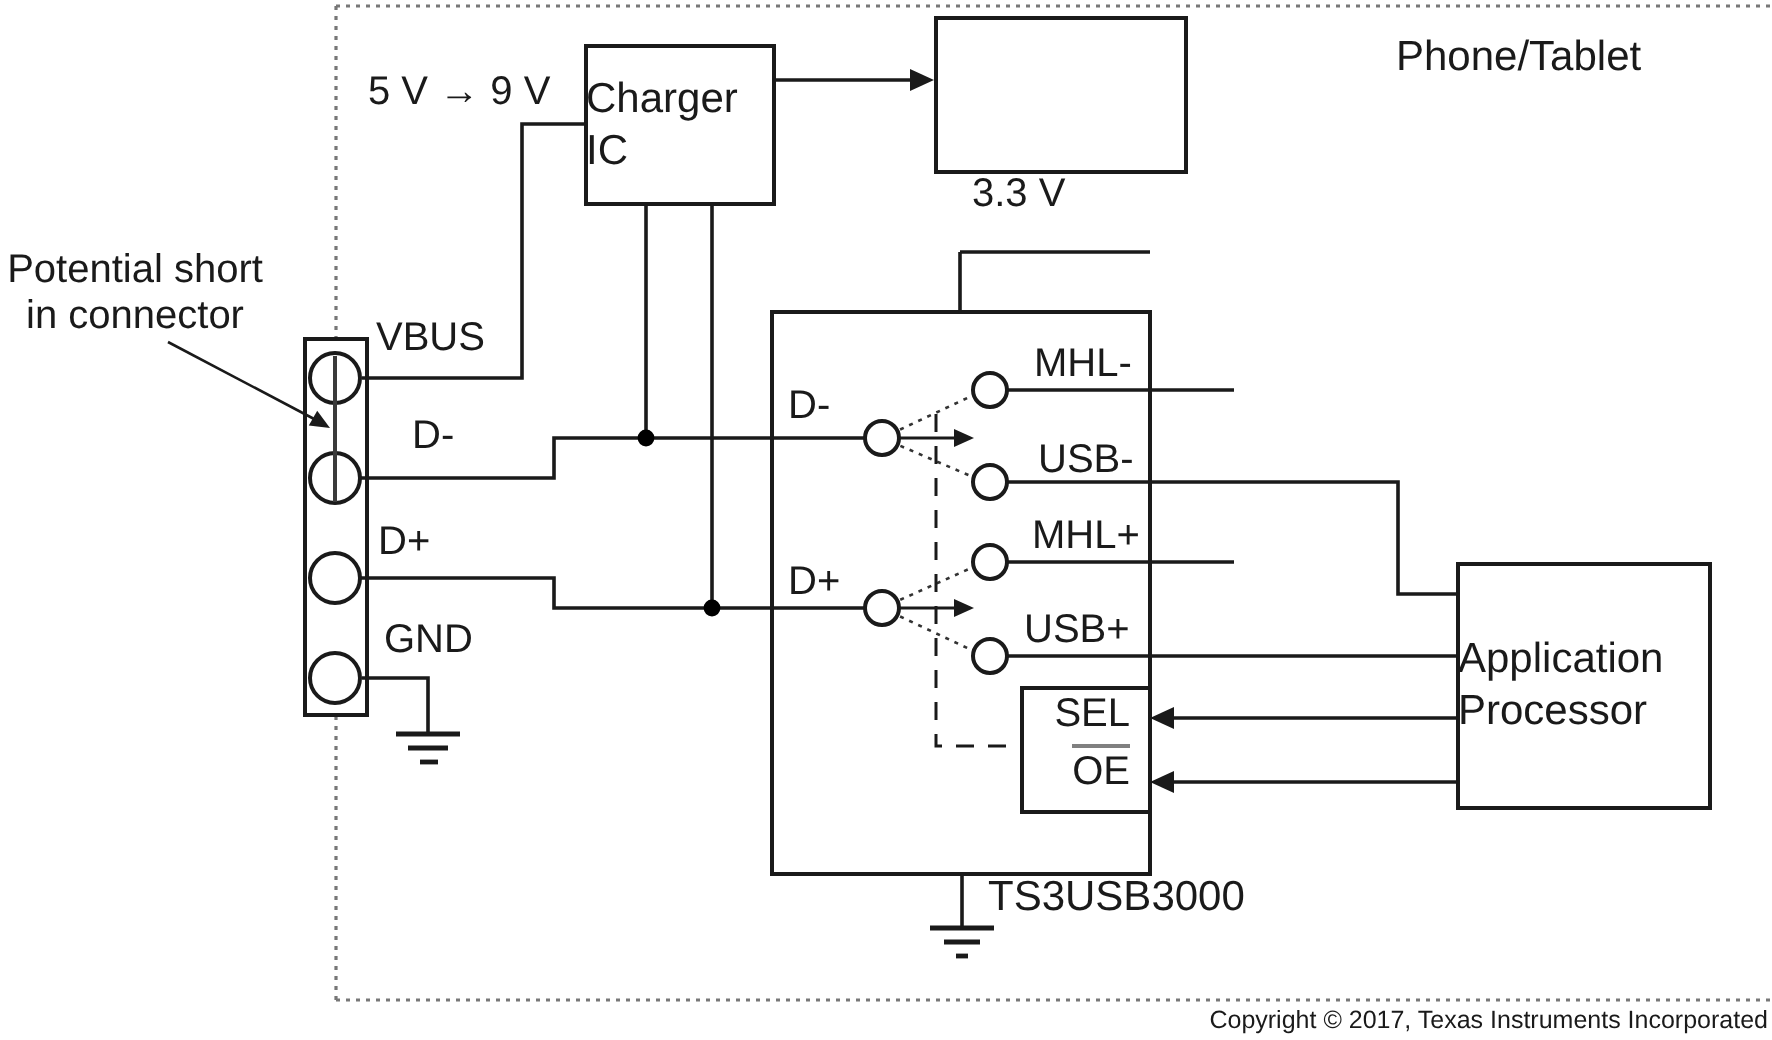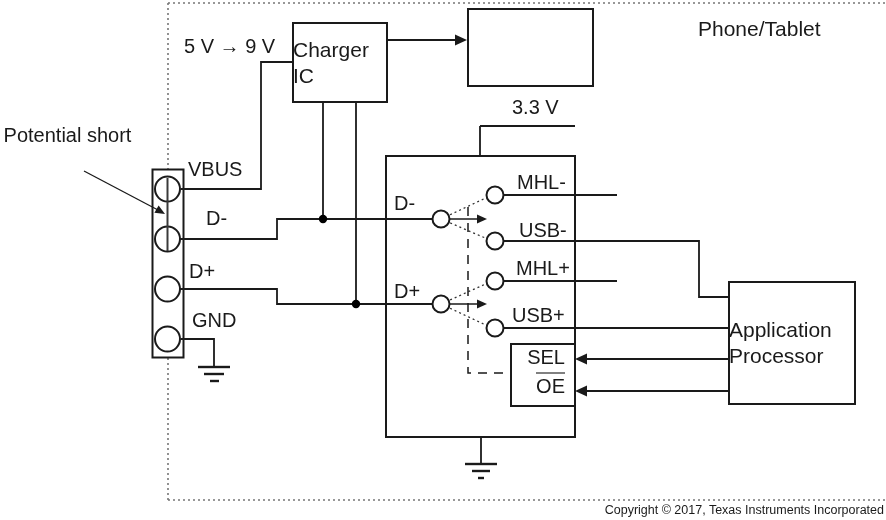--- a/index.html
+++ b/index.html
@@ -118,38 +118,40 @@
       <line x1="465" y1="464" x2="497" y2="464"></line>
       <line x1="472" y1="471" x2="490" y2="471"></line>
       <line x1="478" y1="478" x2="484" y2="478"></line>
     </g>
   </svg>
 
   <div class="lbl f21" style="left:698px;top:18px;">Phone/Tablet</div>
 
   <div class="annot">
     <div>Potential short</div>
+    <div>in connector</div>
   </div>
 
   <div class="lbl f20" style="left:184px;top:36px;">5 V → 9 V</div>
-  <div class="lbl f20" style="left:486px;top:97px;margin-left:26px;">3.3 V</div>
+  <div class="lbl f20" style="left:486px;top:87px;">3.3 V</div>
 
   <div class="lbl f20" style="left:188px;top:159px;">VBUS</div>
   <div class="lbl f20" style="left:206px;top:208px;">D-</div>
   <div class="lbl f20" style="left:189px;top:261px;">D+</div>
   <div class="lbl f20" style="left:192px;top:310px;">GND</div>
 
   <div class="blocklbl" style="left:293px;top:23px;width:94px;height:79px;">
     <div>Charger</div>
     <div>IC</div>
   </div>
   <div class="blocklbl" style="left:729px;top:282px;width:126px;height:122px;">
     <div>Application</div>
     <div>Processor</div>
   </div>
+  <div class="lbl f21" style="left:494px;top:438px;">TS3USB3000</div>
 
   <div class="lbl f20" style="left:394px;top:193px;">D-</div>
   <div class="lbl f20" style="left:394px;top:281px;">D+</div>
   <div class="lbl f20" style="left:517px;top:172px;">MHL-</div>
   <div class="lbl f20" style="left:519px;top:220px;">USB-</div>
   <div class="lbl f20" style="left:516px;top:258px;">MHL+</div>
   <div class="lbl f20" style="left:512px;top:305px;">USB+</div>
   <div class="pinright" style="left:505px;top:347px;width:60px;">SEL</div>
   <div class="pinright" style="left:505px;top:372px;width:60px;text-decoration:underline;">
     <span class="oe-span">OE</span>

